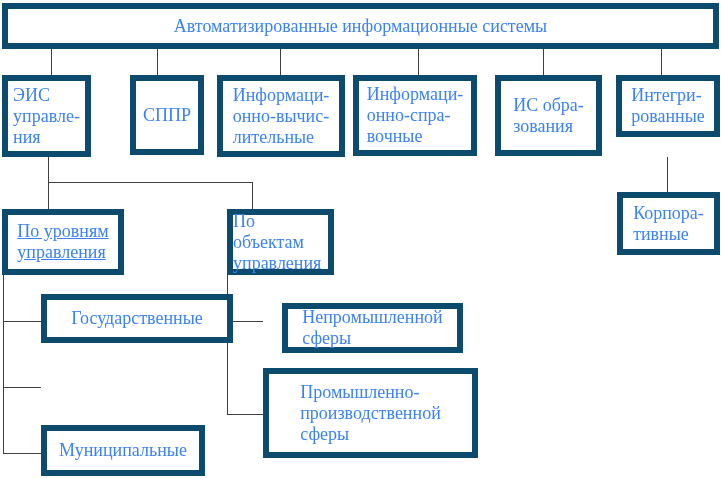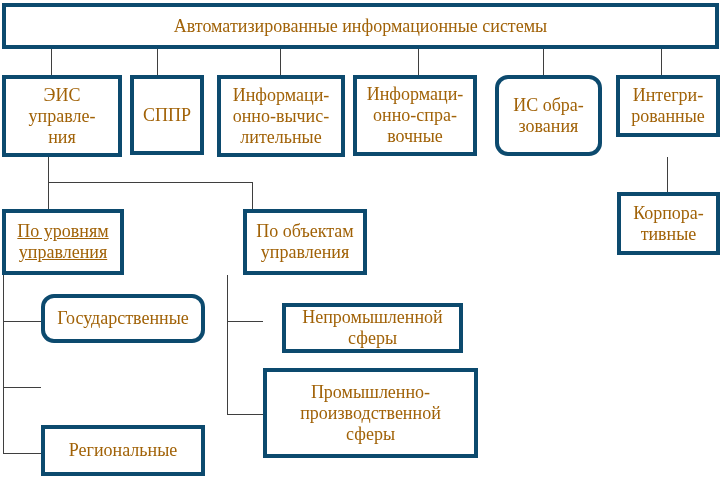--- a/index.html
+++ b/index.html
@@ -7,52 +7,52 @@
     position: relative;
     width: 721px;
     height: 478px;
     background: #ffffff;
     font-family: "Liberation Serif", "DejaVu Serif", serif;
     overflow: hidden;
   }
   .node {
     position: absolute;
     box-sizing: border-box;
-    border: 4px solid #0c4a6e;
+    border: 6px solid #0c4a6e;
     background: #ffffff;
-    color: #a16207;
+    color: #3b82f6;
     display: flex;
     align-items: center;
     justify-content: center;
-    text-align: center;
+    text-align: left;
     white-space: pre-line;
     font-size: 18px;
     line-height: 21px;
     z-index: 2;
   }
   .vline, .hline {
     position: absolute;
     background: #3f3f3f;
     z-index: 1;
   }
   .vline { width: 1px; }
   .hline { height: 1px; }
 
   
   #n-root   { left: 2px;   top: 3px;   width: 717px; height: 46px; }
-  #n-eis    { left: 2px;   top: 75px;  width: 120px; height: 82px; }
+  #n-eis    { left: 2px;   top: 75px;  width: 89px; height: 82px; }
   #n-sppr   { left: 123px; top: 75px;  width: 74px;  height: 80px; margin-left: 7px; }
   #n-ivs    { left: 217px; top: 75px;  width: 128px; height: 82px; }
   #n-iss    { left: 353px; top: 75px;  width: 124px; height: 81px; }
-  #n-isedu  { left: 495px; top: 75px;  width: 107px; height: 81px; border-radius: 13px; }
+  #n-isedu  { left: 495px; top: 75px;  width: 107px; height: 81px; }
   #n-int    { left: 616px; top: 75px;  width: 104px; height: 62px; }
   #n-korp   { left: 617px; top: 192px; width: 103px; height: 63px; }
   #n-lvl    { left: 2px;   top: 209px; width: 122px; height: 66px; text-decoration: underline; }
-  #n-obj    { left: 227px; top: 209px; width: 124px; height: 66px; margin-left: 16px; }
-  #n-gos    { left: 41px;  top: 294px; width: 164px; height: 49px; border-radius: 13px; }
+  #n-obj    { left: 227px; top: 209px; width: 107px; height: 66px; }
+  #n-gos    { left: 41px;  top: 294px; width: 192px; height: 49px; }
   #n-reg    { left: 41px;  top: 360px; width: 164px; height: 55px; }
   #n-mun    { left: 41px;  top: 425px; width: 164px; height: 51px; }
   #n-neprom { left: 263px; top: 303px; width: 181px; height: 50px; margin-left: 19px; }
   #n-prom   { left: 263px; top: 368px; width: 215px; height: 90px; }
 
   
   #l-s1 { left: 51px;  top: 49px;  height: 26px; }
   #l-s2 { left: 157px; top: 49px;  height: 26px; }
   #l-s3 { left: 280px; top: 49px;  height: 26px; }
   #l-s4 { left: 418px; top: 49px;  height: 26px; }
@@ -90,21 +90,21 @@
 зования</div>
   <div class="node" id="n-int">Интегри-
 рованные</div>
   <div class="node" id="n-korp">Корпора-
 тивные</div>
   <div class="node" id="n-lvl">По уровням
 управления</div>
   <div class="node" id="n-obj">По объектам
 управления</div>
   <div class="node" id="n-gos">Государственные</div>
-  <div class="node" id="n-mun">Региональные</div>
+  <div class="node" id="n-mun">Муниципальные</div>
   <div class="node" id="n-neprom">Непромышленной
 сферы</div>
   <div class="node" id="n-prom">Промышленно-
 производственной
 сферы</div>
 
   <div class="vline" id="l-s1"></div>
   <div class="vline" id="l-s2"></div>
   <div class="vline" id="l-s3"></div>
   <div class="vline" id="l-s4"></div>

